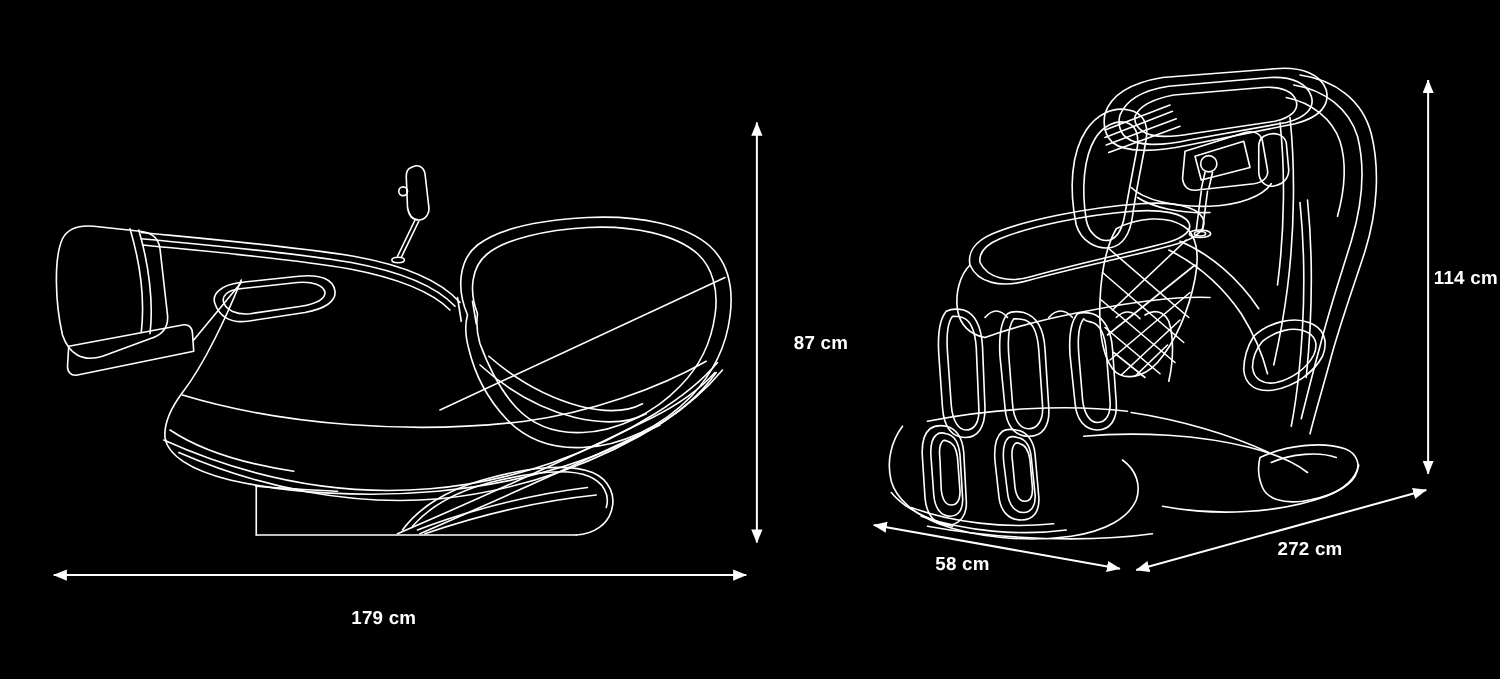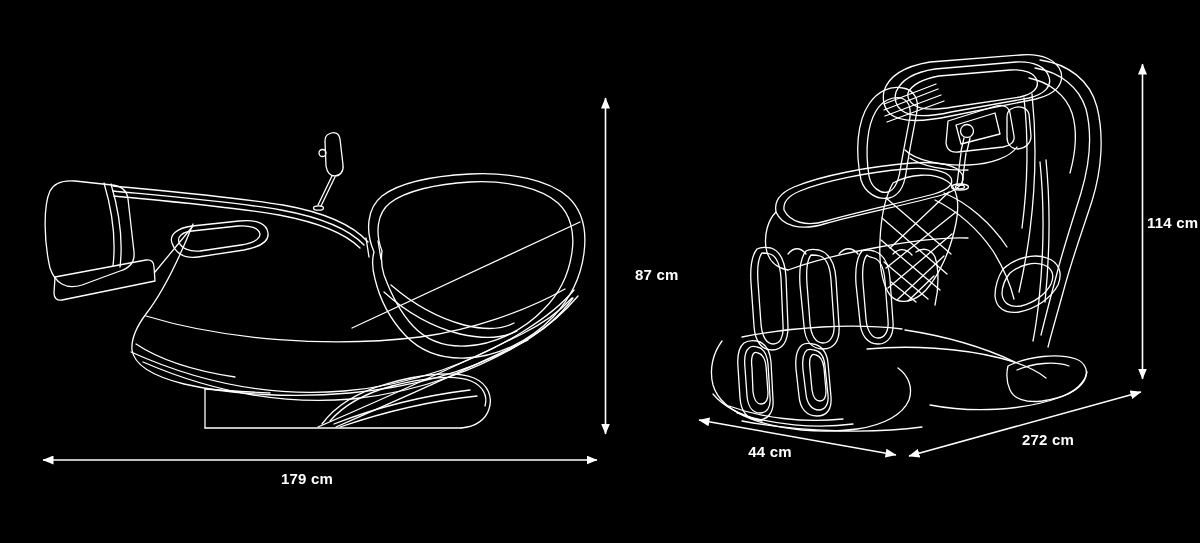--- a/index.html
+++ b/index.html
@@ -201,22 +201,22 @@
 
     <g>
       <line class="dim" x1="43" y1="460" x2="597" y2="460" marker-start="url(#arr)" marker-end="url(#arr)"></line>
       <line class="dim" x1="605.5" y1="98" x2="605.5" y2="434" marker-start="url(#arr)" marker-end="url(#arr)"></line>
       <line class="dim" x1="699" y1="420" x2="896" y2="455" marker-start="url(#arr)" marker-end="url(#arr)"></line>
       <line class="dim" x1="909" y1="456" x2="1141" y2="392" marker-start="url(#arr)" marker-end="url(#arr)"></line>
       <line class="dim" x1="1142.5" y1="64" x2="1142.5" y2="379" marker-start="url(#arr)" marker-end="url(#arr)"></line>
     </g>
   </svg>
 
-  <div class="dim-label center" style="left:307px;top:470px">179 cm</div>
+  <div class="dim-label center" style="left:307px;top:486px">179 cm</div>
 
   <div class="dim-label" style="left:635px;top:266px">87 cm</div>
 
-  <div class="dim-label center" style="left:770px;top:443px">44 cm</div>
+  <div class="dim-label center" style="left:770px;top:443px">58 cm</div>
 
   <div class="dim-label center" style="left:1048px;top:431px">272 cm</div>
 
   <div class="dim-label" style="left:1147px;top:214px">114 cm</div>
 </div>
 
 </body></html>

